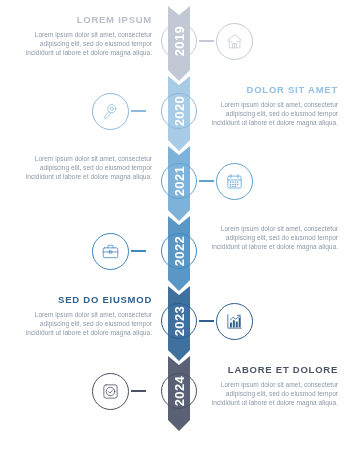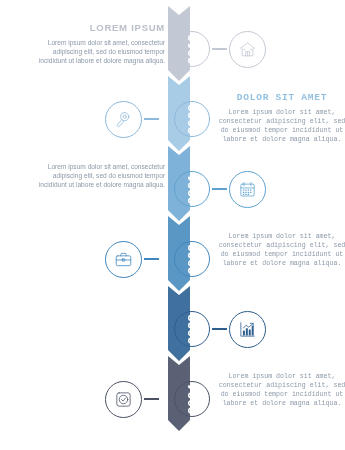--- a/index.html
+++ b/index.html
@@ -9,21 +9,21 @@
     background:#ffffff;
     font-family:"Liberation Sans","DejaVu Sans",sans-serif;
     overflow:hidden;
   }
   #stage{position:relative;width:345px;height:450px;background:#fff;}
 
   
   #ribbon{position:absolute;left:0;top:0;width:345px;height:450px;}
 
   
-  .row{position:absolute;left:13px;width:321px;height:70px;margin-top:8px;}
+  .row{position:absolute;left:0;width:321px;height:70px;}
 
   
   .year-circle{
     position:absolute;
     left:161px;top:17px;
     width:36px;height:36px;
     border-radius:50%;
     box-sizing:border-box;
     border:1.6px solid #9aa6b4;
     background:transparent;
@@ -59,21 +59,21 @@
     display:flex;align-items:center;justify-content:center;
     background:#fff;
   }
   .icon-circle.right{left:216px;}
   .icon-circle.left{left:92px;}
   .icon-circle svg{display:block;}
 
   
   .textblock{position:absolute;top:8px;width:138px;}
   .textblock.left{left:14px;text-align:right;}
-  .textblock.right{left:200px;text-align:center;font-family:Liberation Mono, monospace;}
+  .textblock.right{left:200px;text-align:right;}
   .t-title{
     font-size:9.5px;
     font-weight:bold;
     letter-spacing:0.75px;
     margin:0 0 4px 0;
     line-height:12px;
     text-transform:uppercase;
   }
   .t-body{
     font-size:6.6px;
@@ -171,39 +171,44 @@
             <rect fill="none" stroke="#3f87bd" stroke-width="1" stroke-linecap="round" stroke-linejoin="round" x="2.8" y="7.4" width="18.4" height="12.4" rx="1.7"></rect>
             <path fill="none" stroke="#3f87bd" stroke-width="1" stroke-linecap="round" stroke-linejoin="round" d="M8.6 7.4V5.8a1.6 1.6 0 0 1 1.6-1.6h3.6a1.6 1.6 0 0 1 1.6 1.6v1.6"></path>
             <path fill="none" stroke="#3f87bd" stroke-width="1" stroke-linecap="round" stroke-linejoin="round" d="M2.8 12.6h18.4"></path>
             <rect fill="none" stroke="#3f87bd" stroke-width="1" stroke-linecap="round" stroke-linejoin="round" x="10.3" y="11.2" width="3.4" height="2.9" rx="0.6"></rect>
           </svg>
         </div>
         <div class="year-circle" style="border-color:#3f87bd"></div>
         <div class="year-label">2022</div>
       </div>
       <div class="row" style="top:286px">
+        <div class="textblock left">
+          <div class="t-title" style="color:#2d5e8e">SED DO EIUSMOD</div>
+          <div class="t-body">Lorem ipsum dolor sit amet, consectetur adipiscing elit, sed do eiusmod tempor incididunt ut labore et dolore magna aliqua.</div>
+        </div>
         <div class="dash right" style="background:#2d5e8e"></div>
         <div class="icon-circle right" style="border-color:#2d5e8e">
           <svg width="19" height="19" viewBox="0 0 24 24">
             <path fill="none" stroke="#2d5e8e" stroke-width="1" stroke-linecap="round" stroke-linejoin="round" d="M3.6 3.4v17h17"></path>
             <g fill="#2d5e8e">
               <rect x="6.2" y="13.4" width="2.5" height="6.1"></rect>
               <rect x="9.9" y="10.4" width="2.5" height="9.1"></rect>
               <rect x="13.6" y="12.1" width="2.5" height="7.4"></rect>
               <rect x="17.3" y="7.4" width="2.5" height="12.1"></rect>
             </g>
             <path fill="none" stroke="#2d5e8e" stroke-width="1" stroke-linecap="round" stroke-linejoin="round" d="M6.6 10.2 10.4 6.6l3.2 2.5 5.4-4.6"></path>
             <path fill="none" stroke="#2d5e8e" stroke-width="1" stroke-linecap="round" stroke-linejoin="round" d="M15.6 4.2h3.6v3.4"></path>
           </svg>
         </div>
         <div class="year-circle" style="border-color:#2d5e8e"></div>
         <div class="year-label">2023</div>
       </div>
       <div class="row" style="top:356px">
         <div class="textblock right">
+          <div class="t-title" style="color:#4b5265">LABORE ET DOLORE</div>
           <div class="t-body">Lorem ipsum dolor sit amet, consectetur adipiscing elit, sed do eiusmod tempor incididunt ut labore et dolore magna aliqua.</div>
         </div>
         <div class="dash left" style="background:#4b5265"></div>
         <div class="icon-circle left" style="border-color:#4b5265">
           <svg width="19" height="19" viewBox="0 0 24 24">
             <path fill="none" stroke="#4b5265" stroke-width="1" stroke-linecap="round" stroke-linejoin="round" d="M6.4 3.6h11.2a2.8 2.8 0 0 1 2.8 2.8v11.2a2.8 2.8 0 0 1-2.8 2.8H6.4a2.8 2.8 0 0 1-2.8-2.8V6.4a2.8 2.8 0 0 1 2.8-2.8Z"></path>
             <circle fill="none" stroke="#4b5265" stroke-width="1" stroke-linecap="round" stroke-linejoin="round" cx="12" cy="12" r="5.4"></circle>
             <path fill="none" stroke="#4b5265" stroke-width="1" stroke-linecap="round" stroke-linejoin="round" d="m9.5 12.1 1.9 1.9 3.3-4"></path>
           </svg>
         </div>

